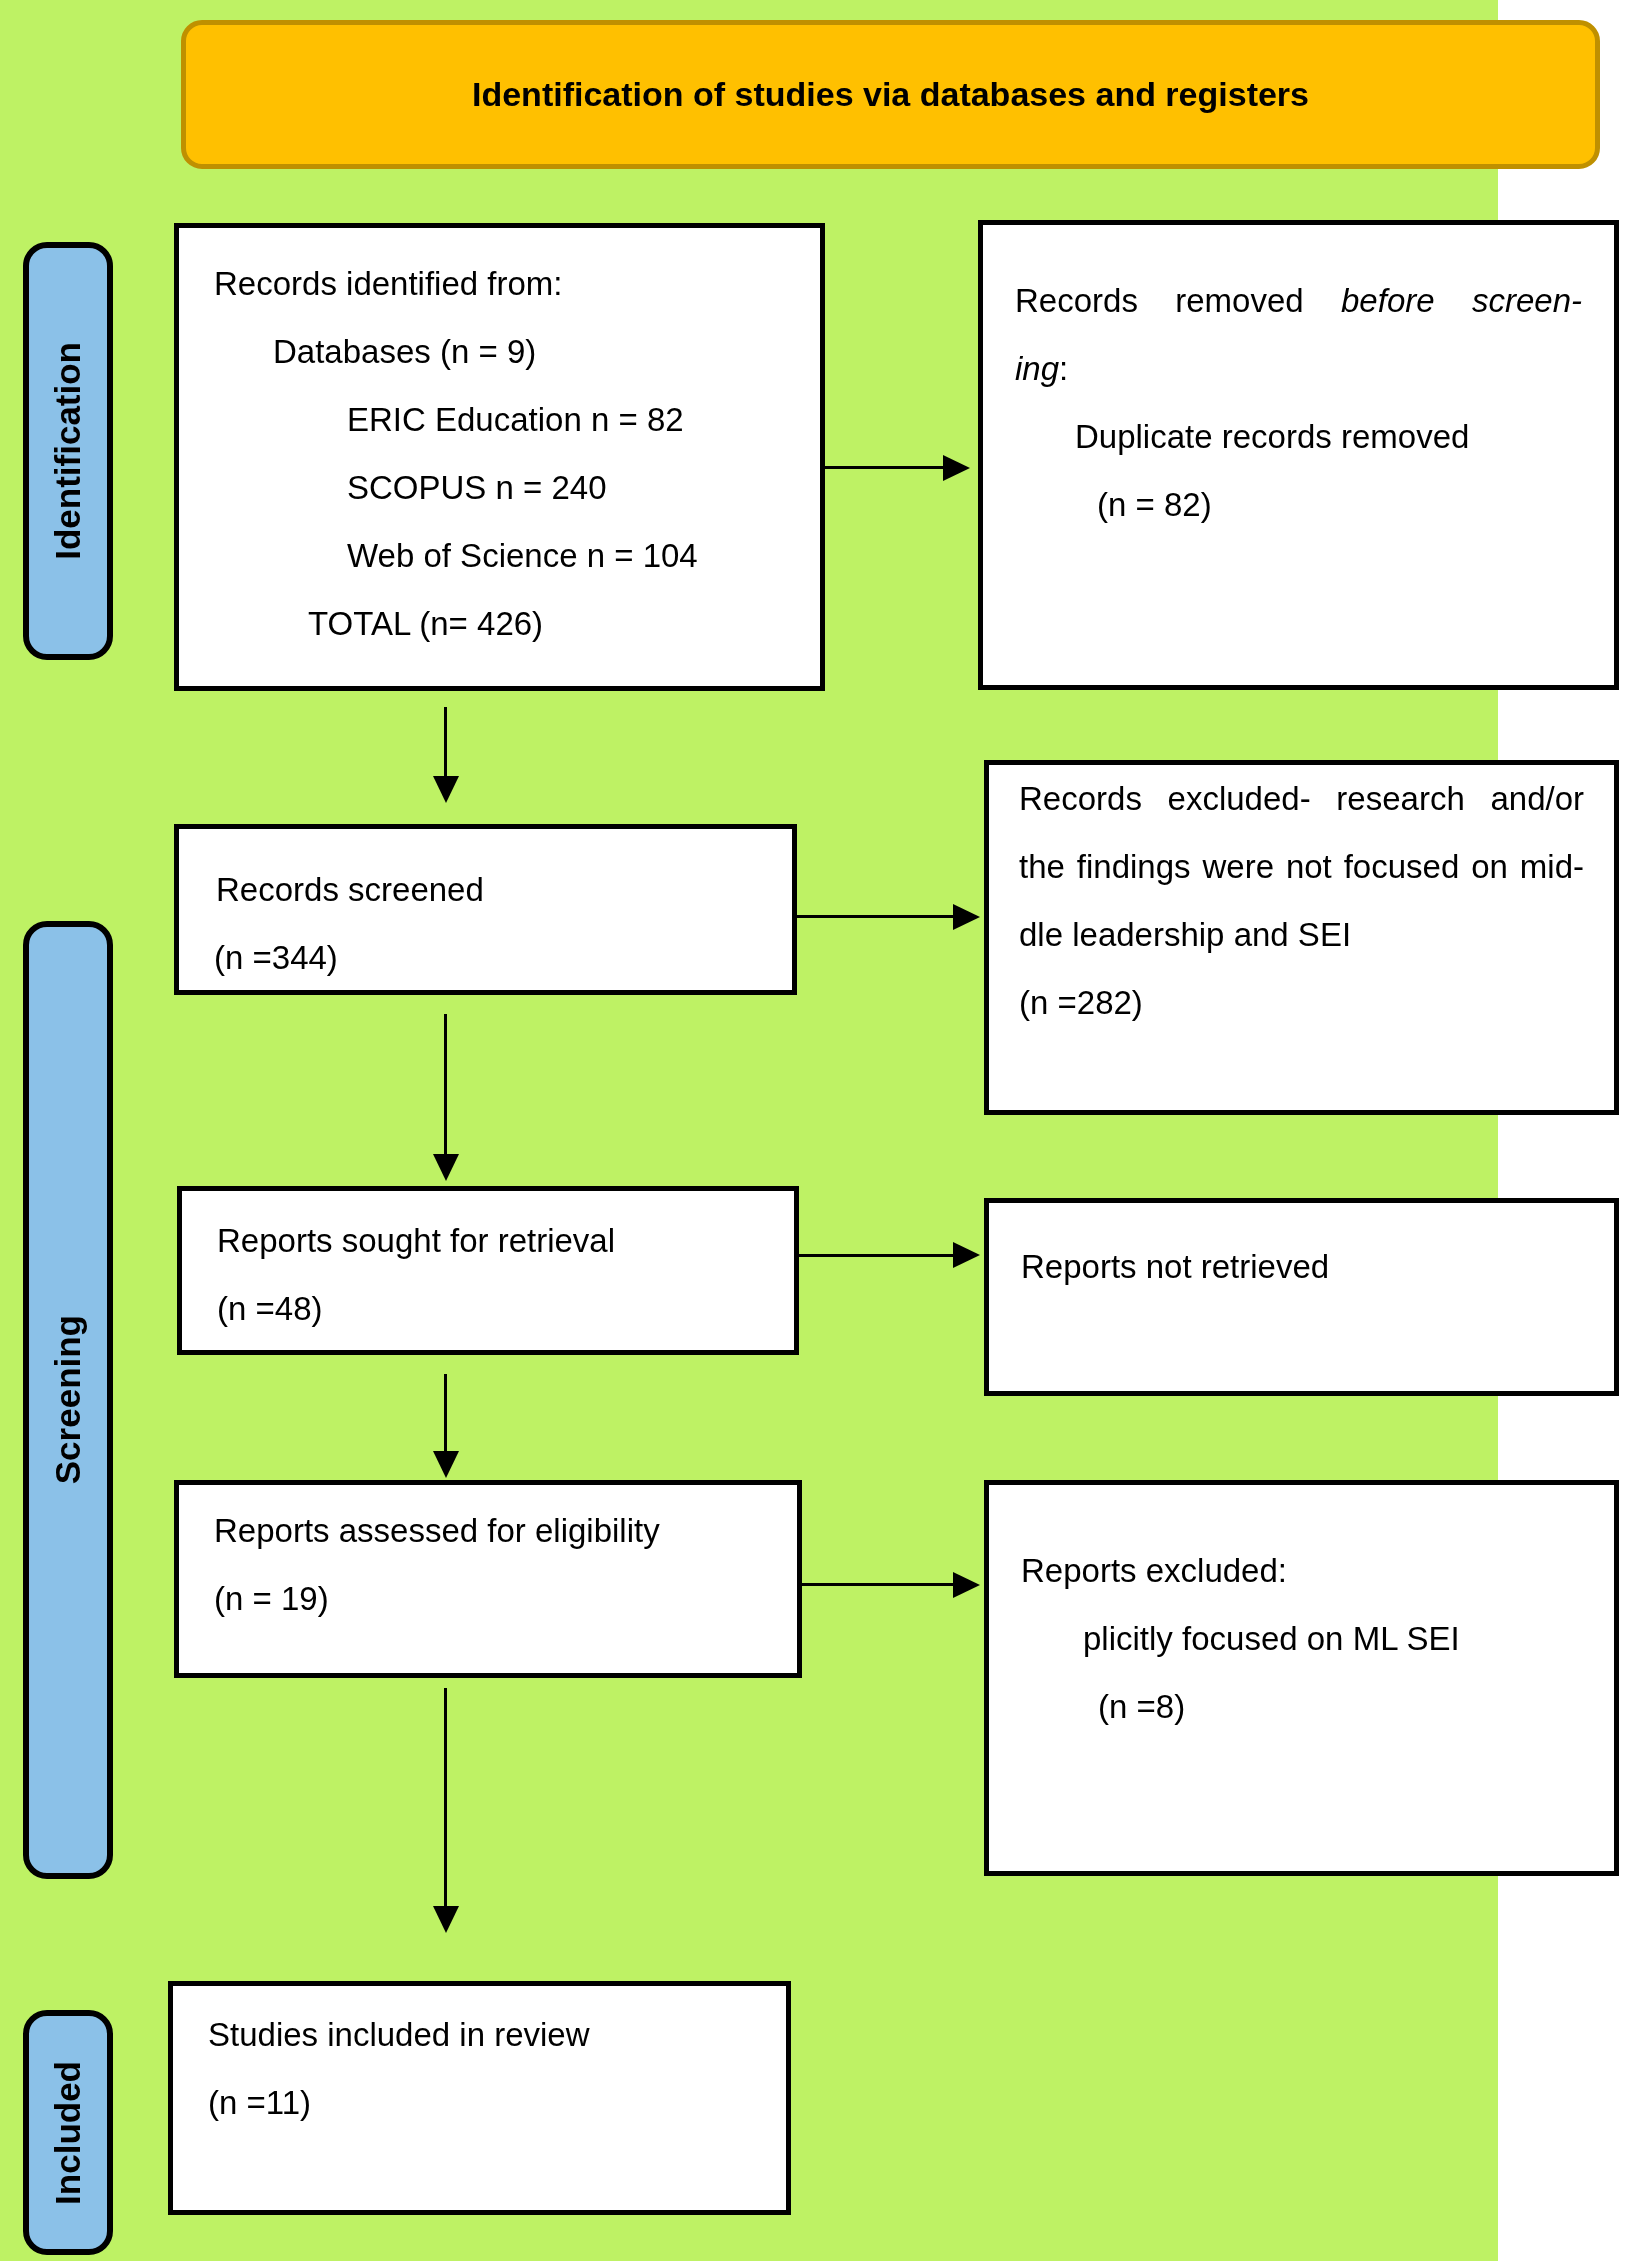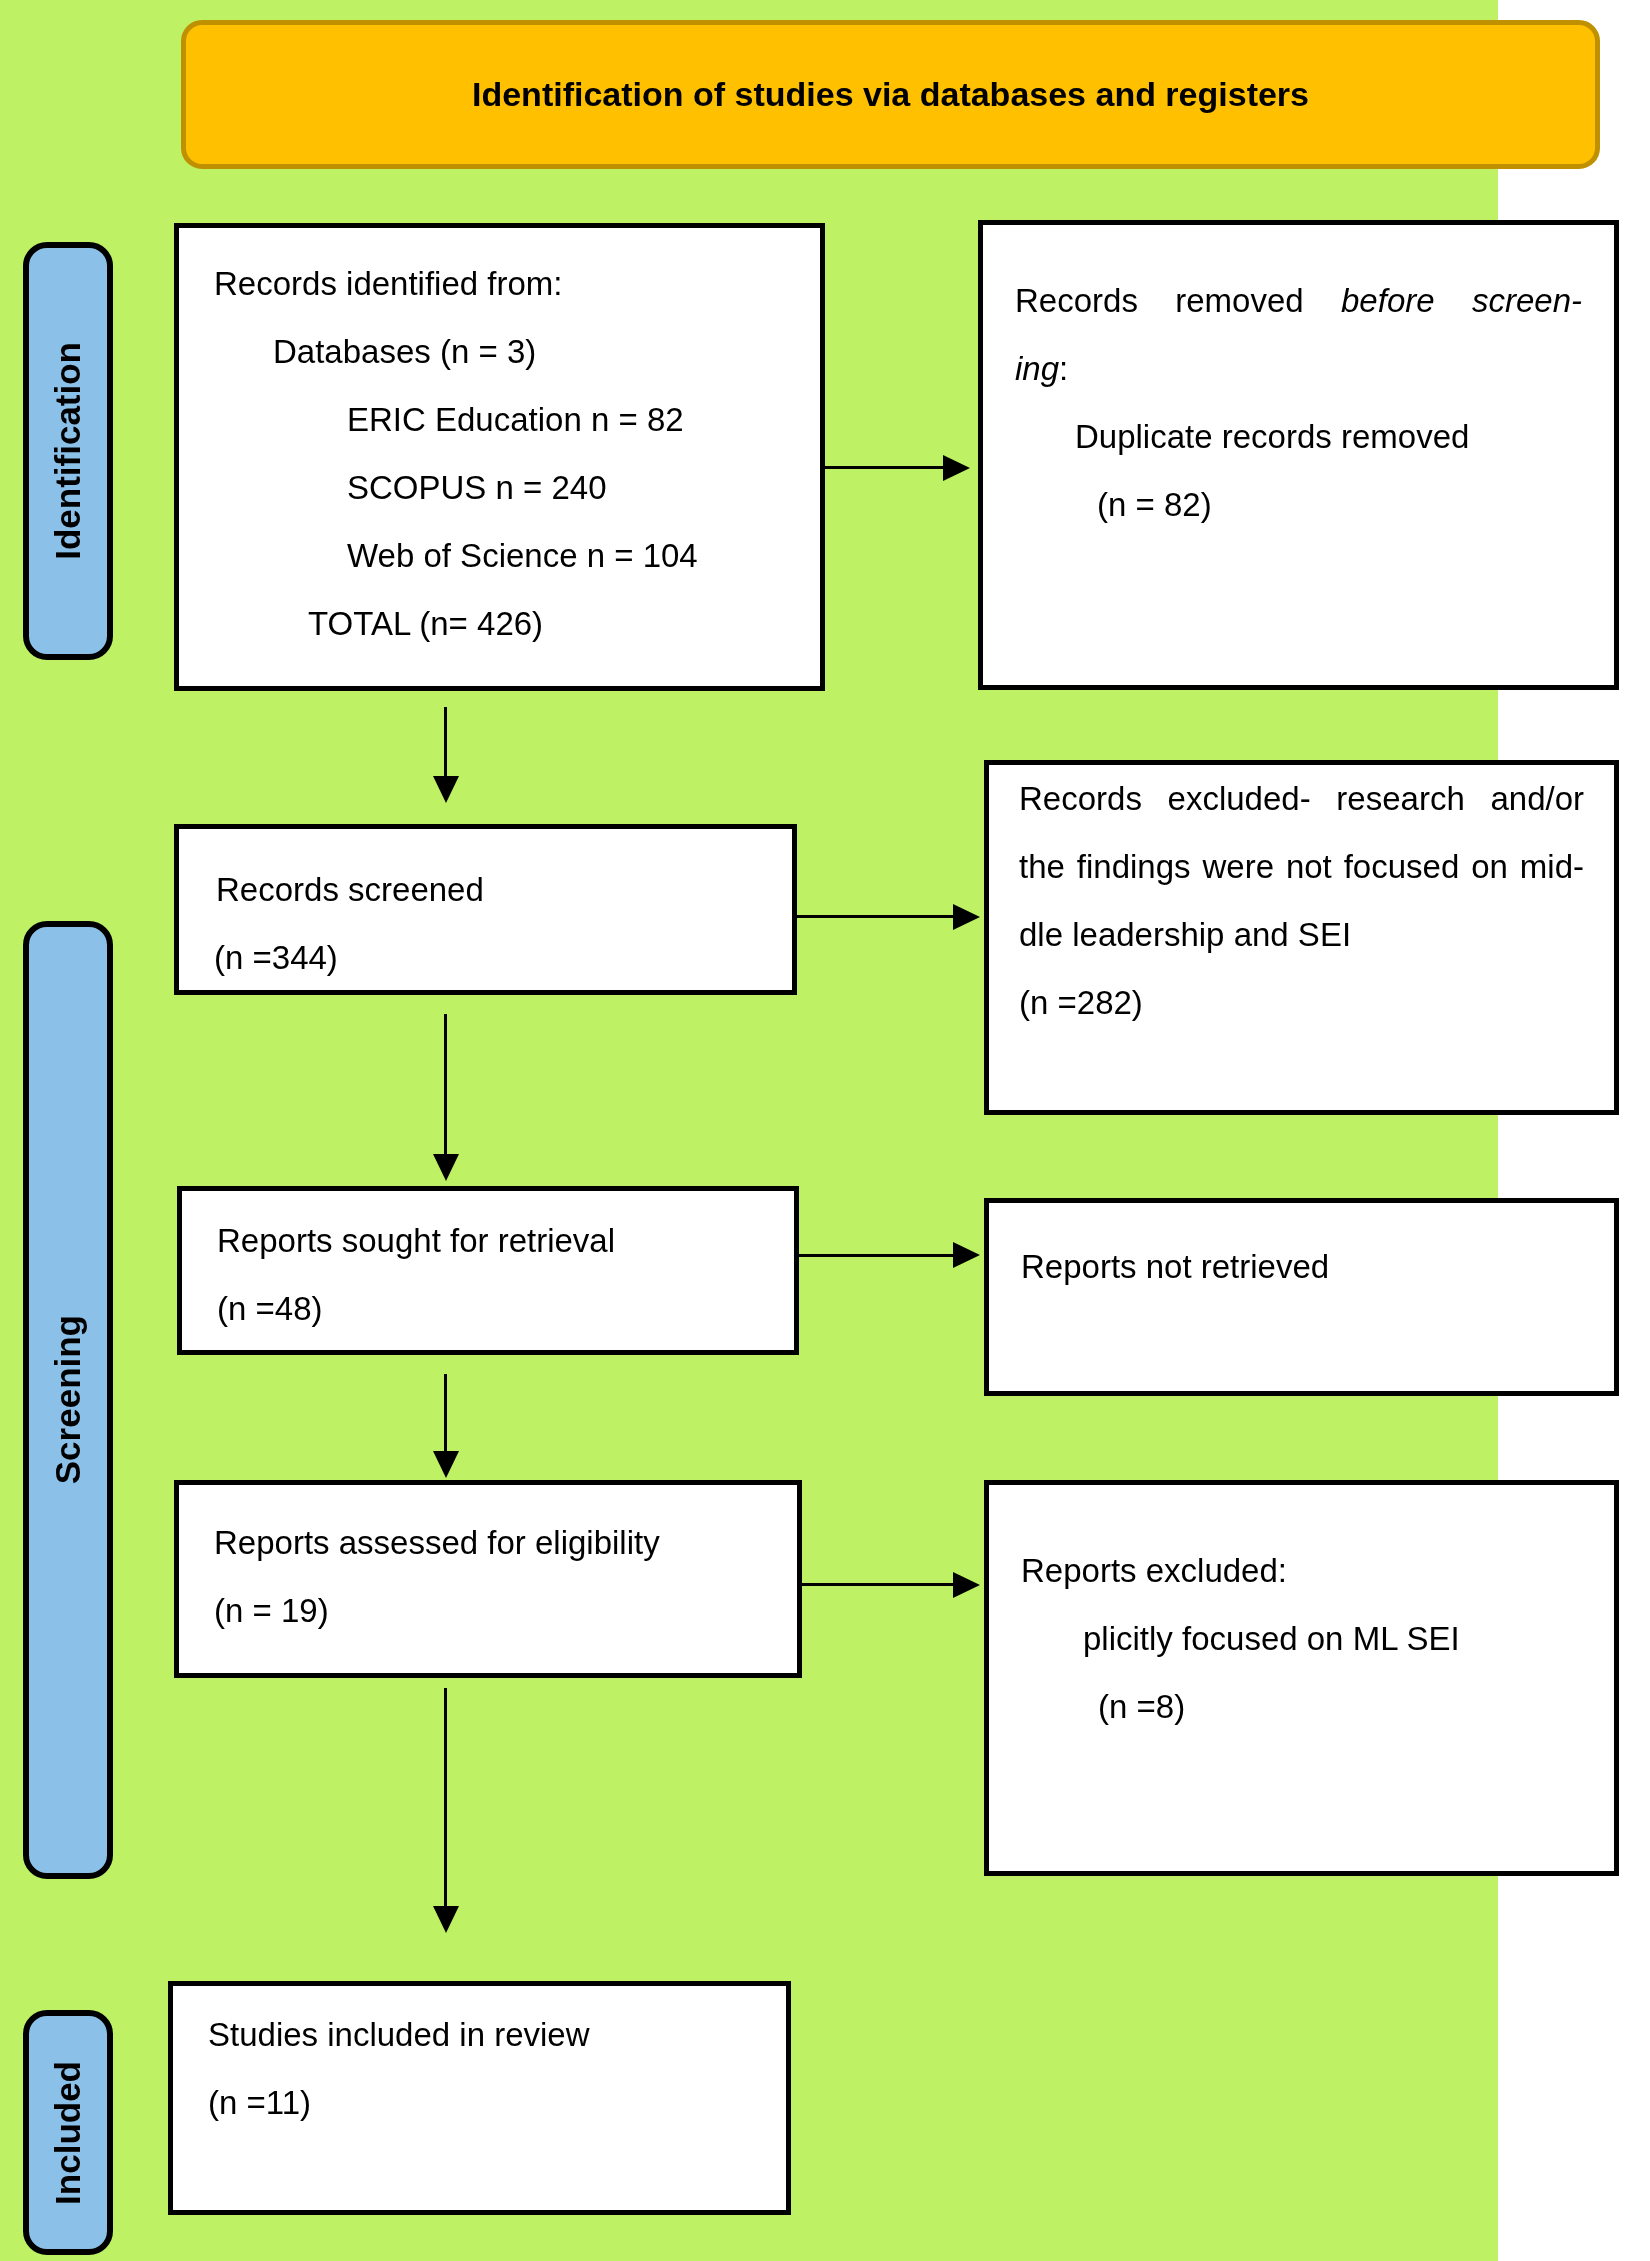--- a/index.html
+++ b/index.html
@@ -59,21 +59,21 @@
   </div>
   <div class="stage" style="top:921px;height:958px;">
     <span>Screening</span>
   </div>
   <div class="stage" style="top:2010px;height:245px;">
     <span>Included</span>
   </div>
 
   <div class="box" style="left:174px;top:223px;width:651px;height:468px;padding-top:22px;">
     <div class="line" style="padding-left:35px">Records identified from:</div>
-    <div class="line" style="padding-left:94px">Databases (n = 3)</div>
+    <div class="line" style="padding-left:94px">Databases (n = 9)</div>
     <div class="line" style="padding-left:168px">ERIC Education n = 82</div>
     <div class="line" style="padding-left:168px">SCOPUS n = 240</div>
     <div class="line" style="padding-left:168px">Web of Science n = 104</div>
     <div class="line" style="padding-left:129px">TOTAL (n= 426)</div>
   </div>
 
   <div class="box" style="left:978px;top:220px;width:641px;height:470px;padding-top:42px;">
     <div class="line just" style="padding:0 32px;">
       <span>Records removed</span>
       <span class="it">before screen-</span>
@@ -97,21 +97,21 @@
 
   <div class="box" style="left:177px;top:1186px;width:622px;height:169px;padding-top:16px;">
     <div class="line" style="padding-left:35px">Reports sought for retrieval</div>
     <div class="line" style="padding-left:35px">(n =48)</div>
   </div>
 
   <div class="box" style="left:984px;top:1198px;width:635px;height:198px;padding-top:30px;">
     <div class="line" style="padding-left:32px">Reports not retrieved</div>
   </div>
 
-  <div class="box" style="left:174px;top:1480px;width:628px;height:198px;padding-top:24px;">
+  <div class="box" style="left:174px;top:1480px;width:628px;height:198px;padding-top:12px;">
     <div class="line" style="padding-left:35px">Reports assessed for eligibility</div>
     <div class="line" style="padding-left:35px">(n = 19)</div>
   </div>
 
   <div class="box" style="left:984px;top:1480px;width:635px;height:396px;padding-top:52px;">
     <div class="line" style="padding-left:32px">Reports excluded:</div>
     <div class="line" style="padding-left:94px">plicitly focused on ML SEI</div>
     <div class="line" style="padding-left:109px">(n =8)</div>
   </div>
 

